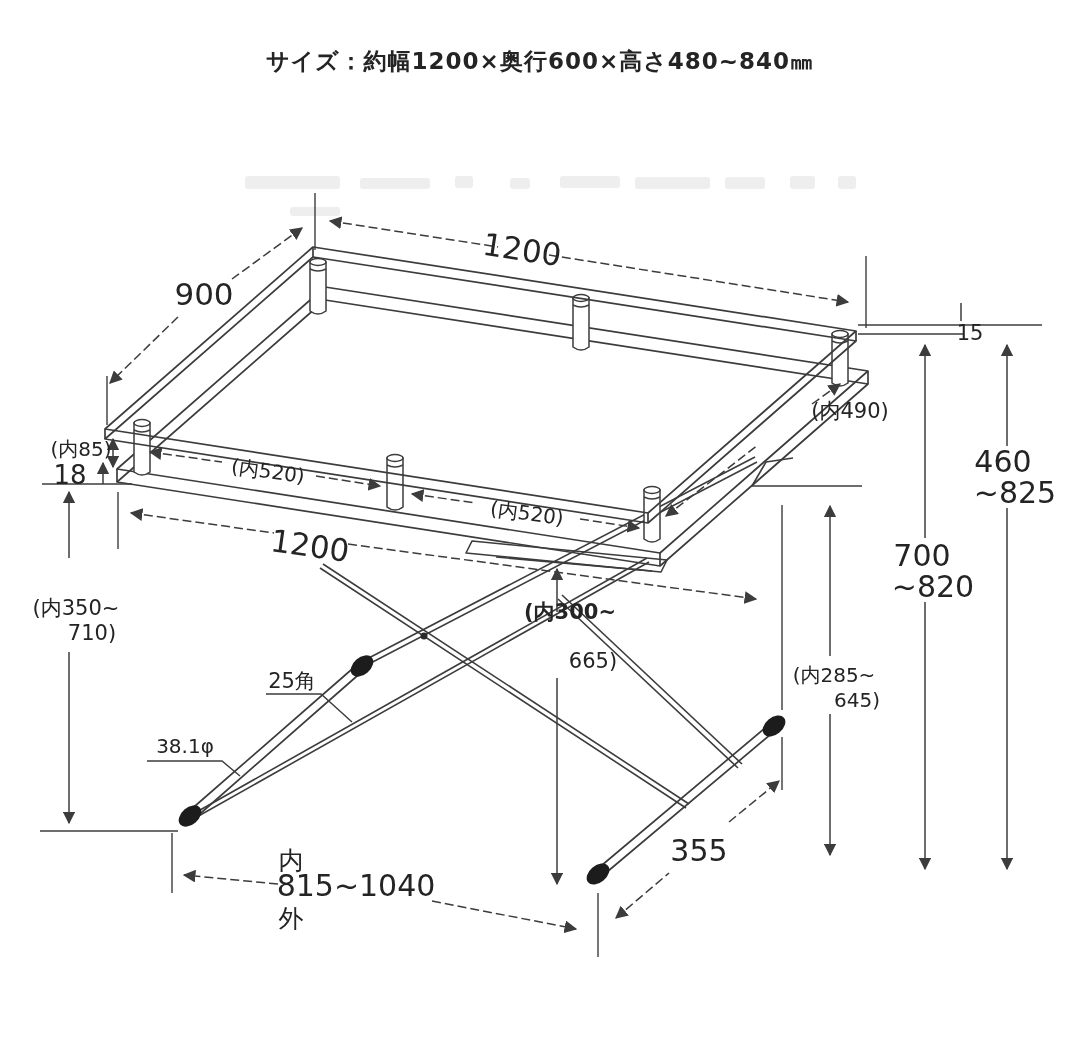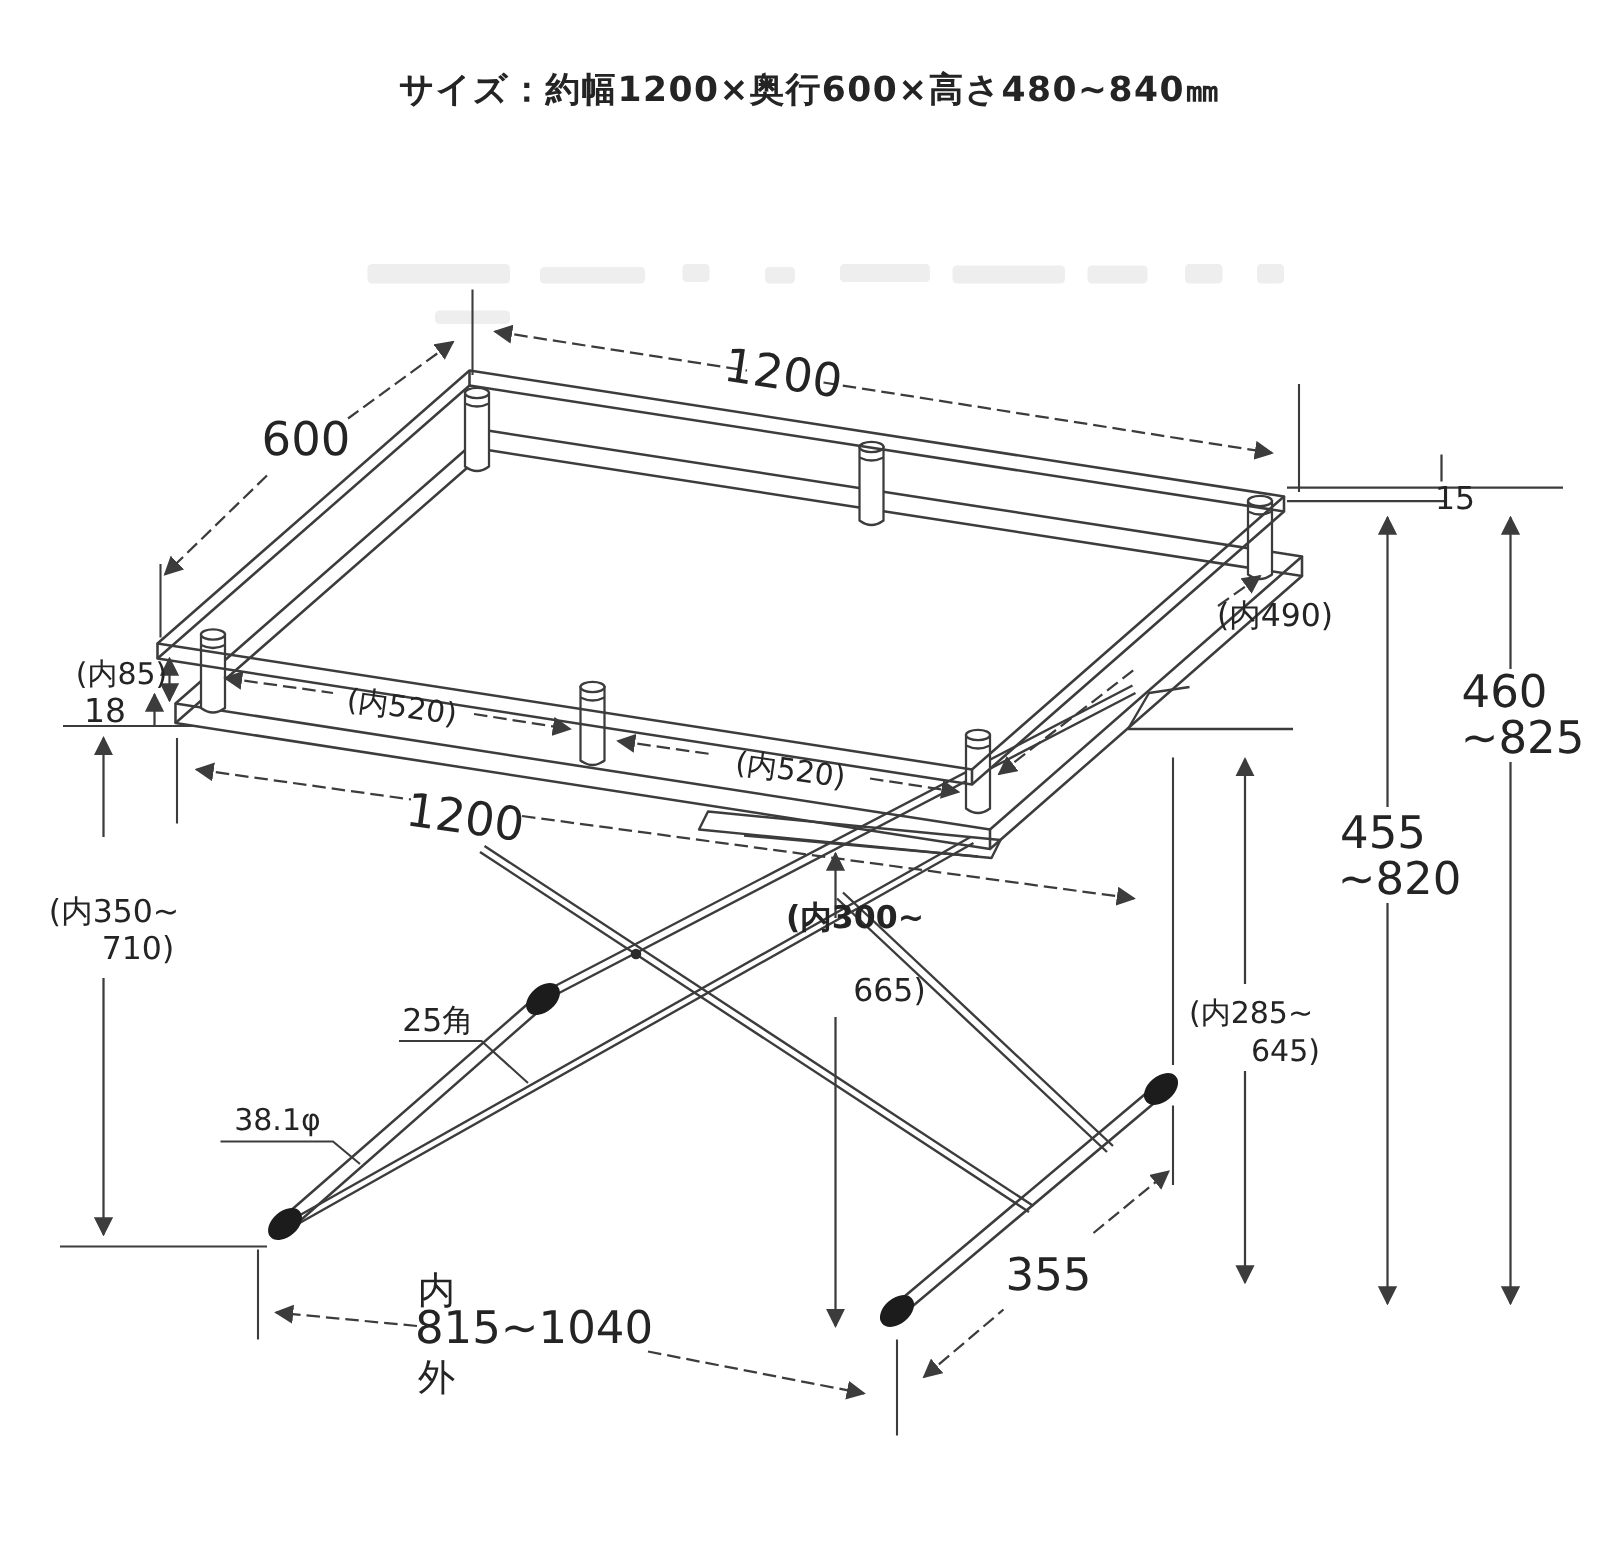--- a/index.html
+++ b/index.html
@@ -11,21 +11,21 @@
   .lbl{
     position:absolute;transform:translate(-50%,-50%);
     white-space:nowrap;color:#242424;line-height:1;z-index:5;
     background:transparent;
   }
   .rot8{transform:translate(-50%,-50%) rotate(8deg);}
   .rot9{transform:translate(-50%,-50%) rotate(8.5deg);}
   .title{font-size:23px;font-weight:700;letter-spacing:1px;}
   .big{font-size:31px;}
   .mid{font-size:30px;}
-  .num{font-size:22px;}
+  .num{font-size:26px;}
   .small{font-size:21px;}
   .tiny{font-size:20px;}
   .kanji{font-size:25px;}
 </style>
 </head>
 <body>
 
 <div class="stage">
 
   <svg width="1080" height="1044" viewBox="0 0 1080 1044">
@@ -171,42 +171,42 @@
       <path d="M1007,446 L1007,345" marker-end="url(#ah)"></path>
       <path d="M1007,508 L1007,869" marker-end="url(#ah)"></path>
       <path d="M830,656 L830,506" marker-end="url(#ah)"></path>
       <path d="M830,714 L830,855" marker-end="url(#ah)"></path>
     </g>
   </svg>
 
   <div class="lbl title" style="left:540px;top:61px;">サイズ：約幅1200×奥行600×高さ480~840㎜</div>
 
   <div class="lbl big rot9" style="left:522px;top:250px;">1200</div>
-  <div class="lbl big" style="left:204px;top:294px;">600</div>
+  <div class="lbl big" style="left:204px;top:294px;">900</div>
   <div class="lbl small" style="left:834px;top:411px;margin-left:16px;">(内490)</div>
   <div class="lbl small" style="left:970px;top:333px;">15</div>
   <div class="lbl tiny" style="left:81px;top:449px;">(内85)</div>
   <div class="lbl num" style="left:70px;top:475px;">18</div>
   <div class="lbl tiny rot8" style="left:268px;top:471px;">(内520)</div>
   <div class="lbl tiny rot8" style="left:527px;top:513px;">(内520)</div>
   <div class="lbl big rot8" style="left:310px;top:546px;">1200</div>
 
   <div class="lbl small" style="left:76px;top:608px;">(内350~</div>
   <div class="lbl small" style="left:92px;top:633px;">710)</div>
 
   <div class="lbl small" style="left:292px;top:681px;">25角</div>
   <div class="lbl" style="left:185px;top:746px;font-size:20px;">38.1φ</div>
 
   <div class="lbl small" style="left:570px;top:612px;font-weight:bold;">(内300~</div>
   <div class="lbl small" style="left:593px;top:661px;">665)</div>
 
   <div class="lbl tiny" style="left:834px;top:675px;">(内285~</div>
   <div class="lbl tiny" style="left:857px;top:700px;">645)</div>
 
-  <div class="lbl mid" style="left:922px;top:556px;">455</div>
+  <div class="lbl mid" style="left:922px;top:556px;">700</div>
   <div class="lbl mid" style="left:933px;top:587px;">~820</div>
   <div class="lbl mid" style="left:1003px;top:462px;">460</div>
   <div class="lbl mid" style="left:1015px;top:493px;">~825</div>
 
   <div class="lbl mid" style="left:699px;top:851px;">355</div>
 
   <div class="lbl kanji" style="left:291px;top:860px;">内</div>
   <div class="lbl mid" style="left:356px;top:886px;">815~1040</div>
   <div class="lbl kanji" style="left:291px;top:918px;">外</div>
 

